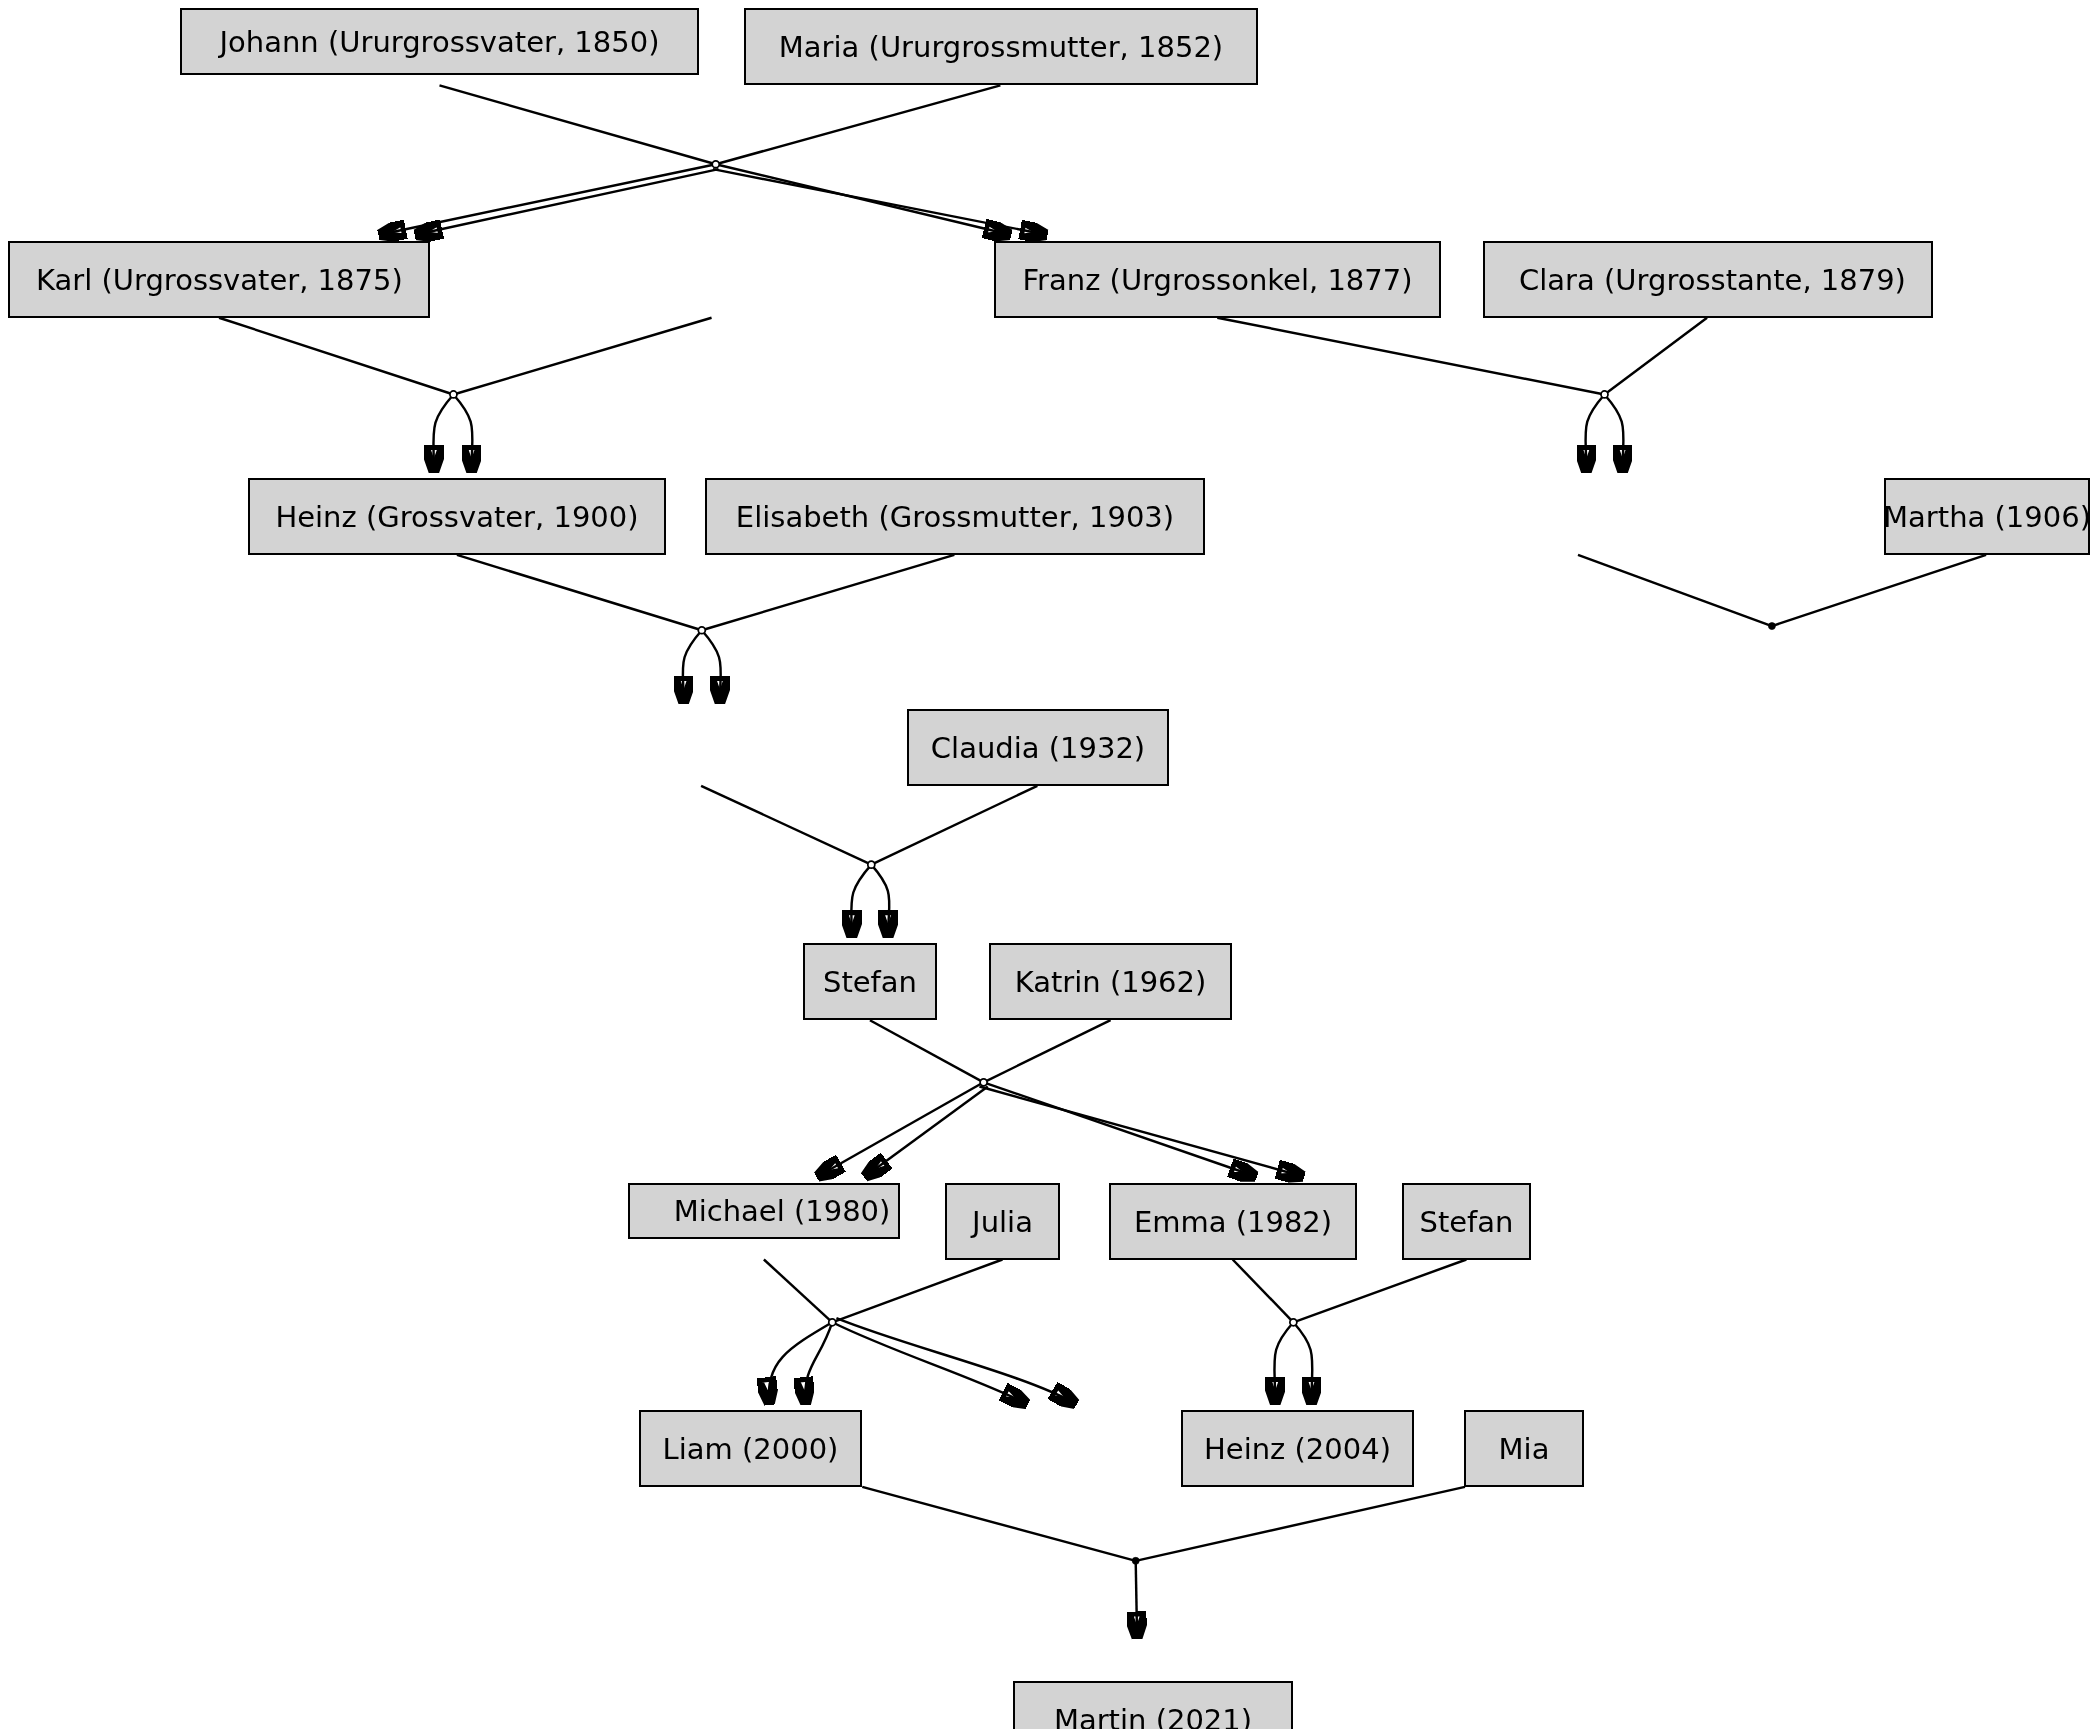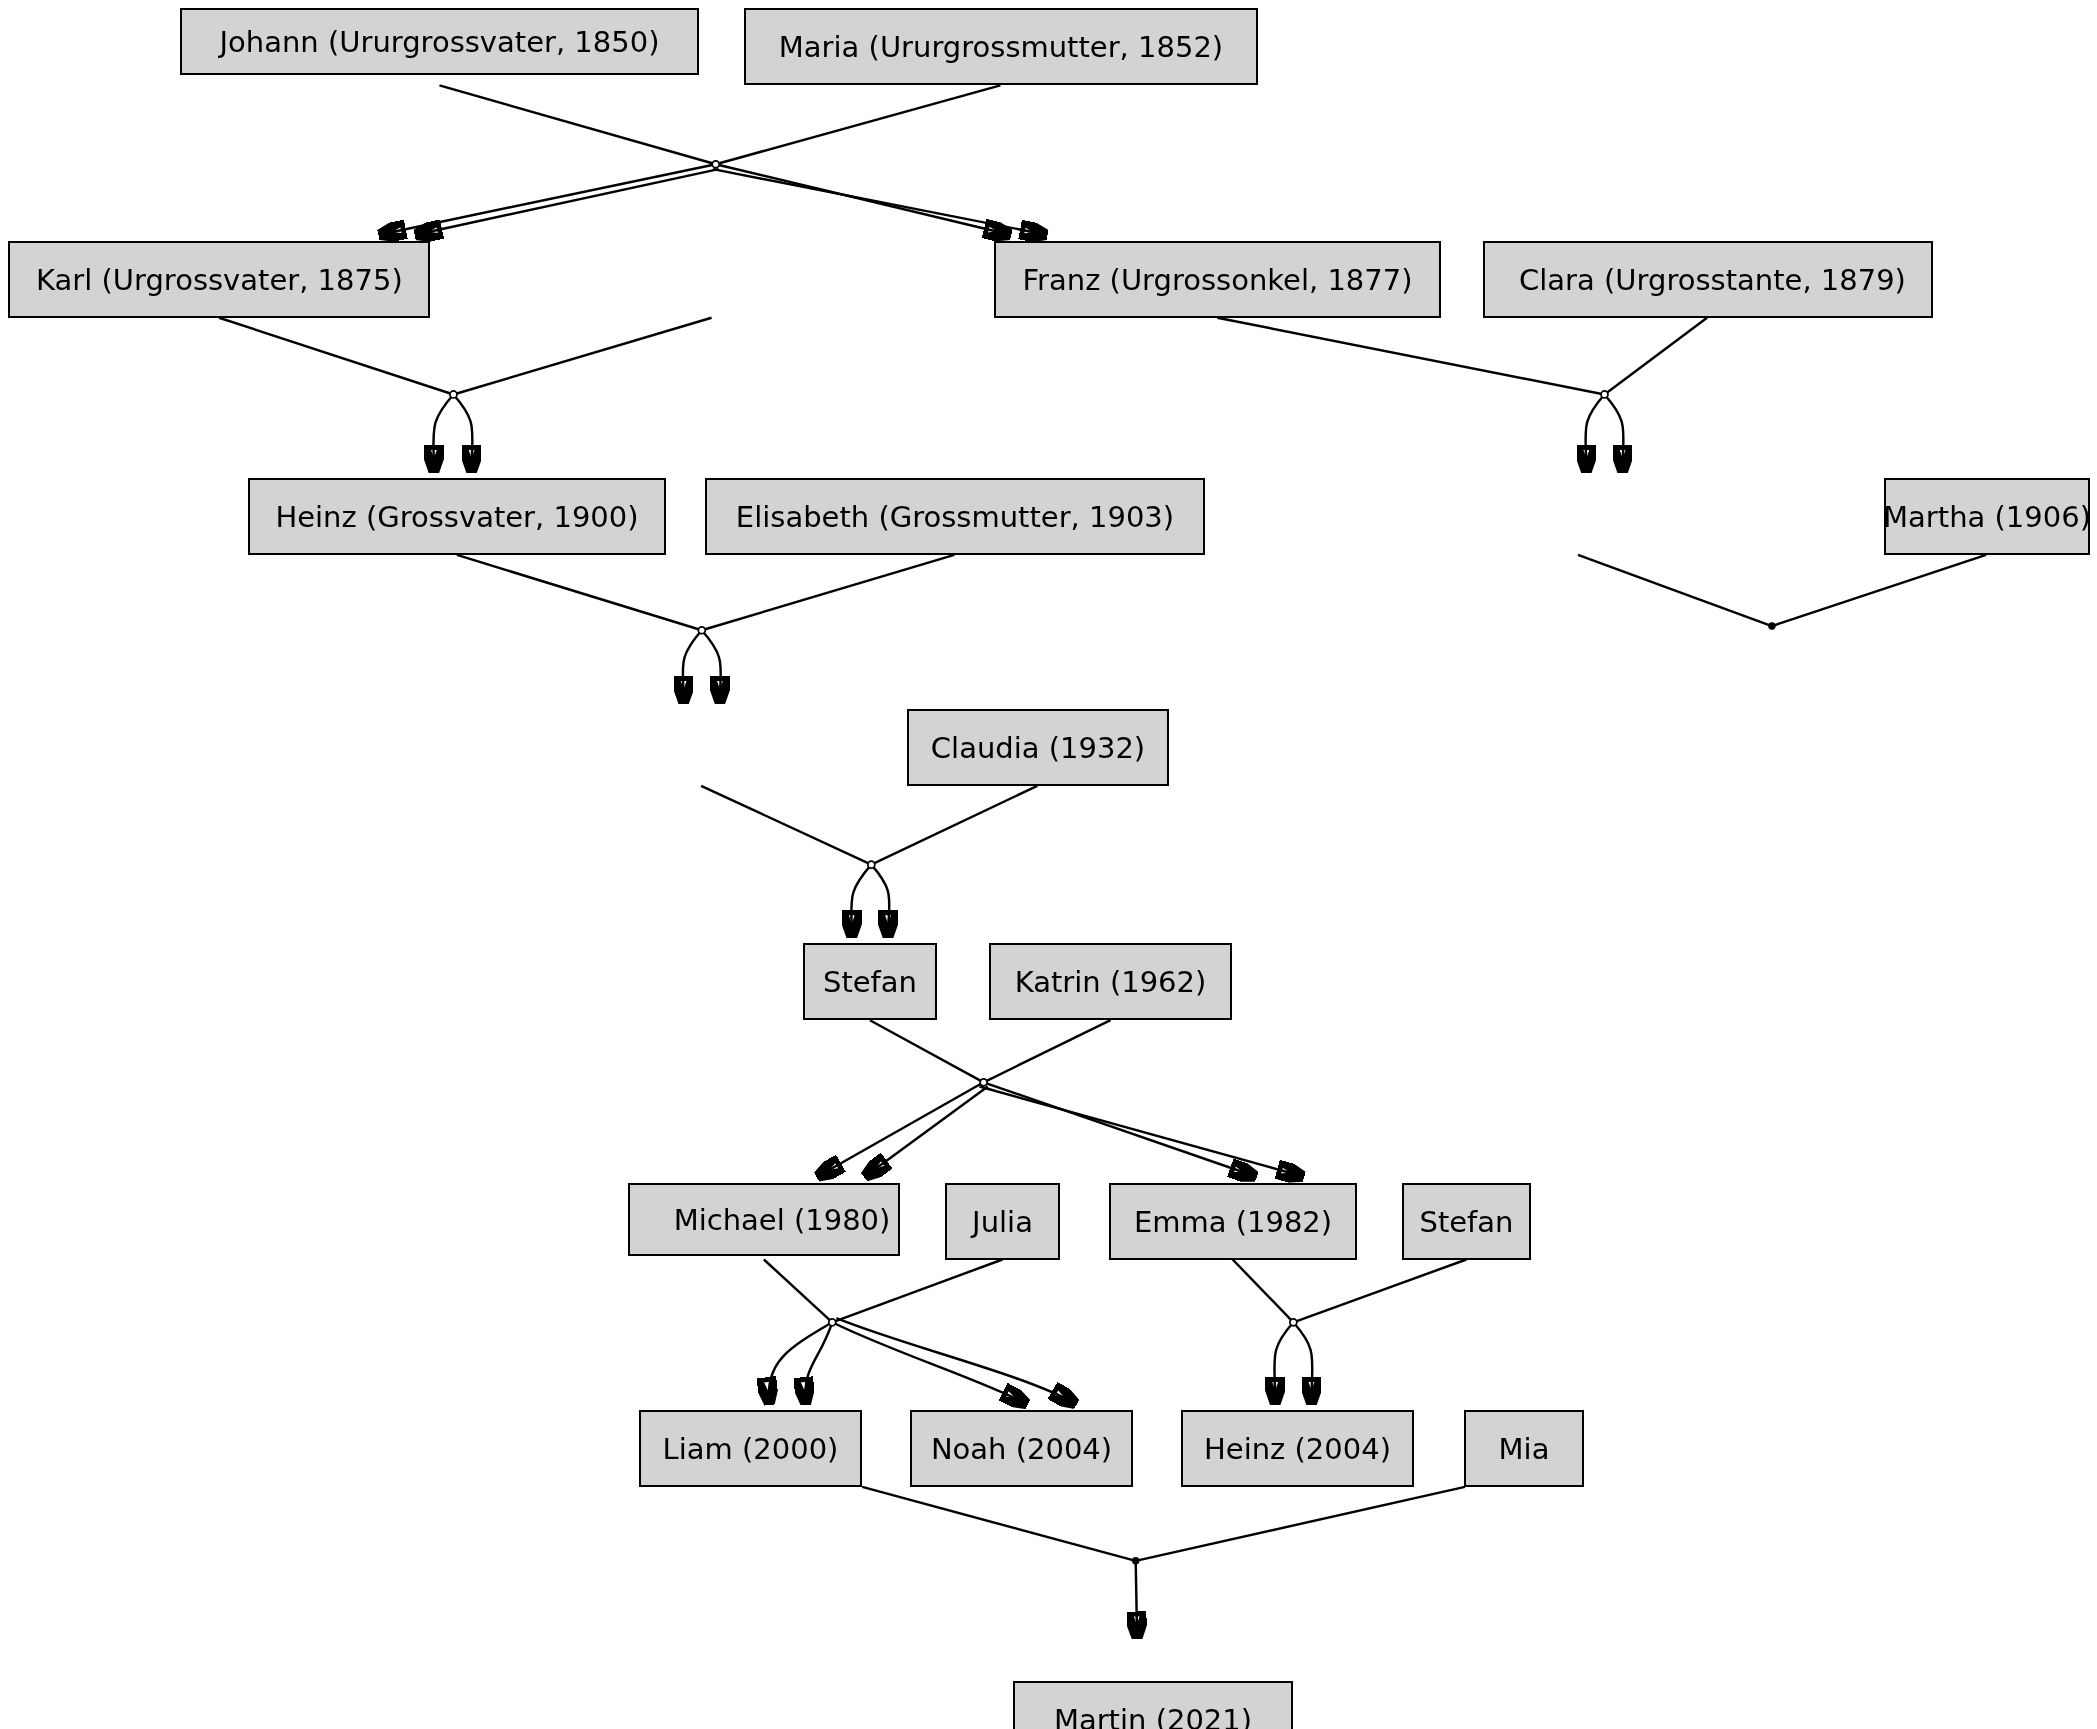--- a/index.html
+++ b/index.html
@@ -20,21 +20,21 @@
   #n-franz    {left:994px;top:241px; width:447px;height:77px;}
   #n-clara    {left:1483px;top:241px; width:450px;height:77px;padding-left:9px;}
   #n-heinz    {left:248px; top:478px; width:418px;height:77px;}
   #n-elisabeth{left:705px;top:478px; width:500px;height:77px;}
   #n-rudolf   {left:1364px;top:478px; width:429px;height:77px;}
   #n-martha   {left:1884px;top:478px; width:206px;height:77px;}
   #n-peter    {left:541px; top:709px;width:321px;height:77px;}
   #n-claudia  {left:907px;top:709px;width:262px;height:77px;}
   #n-stefan   {left:803px;top:943px;width:134px;height:77px;}
   #n-katrin   {left:989px;top:943px;width:243px;height:77px;}
-  #n-michael  {left:628px; top:1183px;width:272px;height:73px;padding-left:36px;}
+  #n-michael  {left:628px; top:1183px;width:272px;height:56px;padding-left:36px;}
   #n-julia    {left:945px;top:1183px;width:115px;height:77px;}
   #n-emma     {left:1109px;top:1183px;width:248px;height:77px;}
   #n-stefan2  {left:1402px;top:1183px;width:129px;height:77px;}
   #n-liam     {left:639px; top:1410px;width:223px;height:77px;}
   #n-noah     {left:910px;top:1410px;width:223px;height:77px;}
   #n-heinz2   {left:1181px;top:1410px;width:233px;height:77px;}
   #n-mia      {left:1464px;top:1410px;width:120px;height:77px;}
   #n-martin   {left:1013px;top:1681px;width:280px;height:77px;}
 </style>
 </head>
@@ -123,18 +123,17 @@
   <div class="node" id="n-elisabeth">Elisabeth (Grossmutter, 1903)</div>
   <div class="node" id="n-martha">Martha (1906)</div>
   <div class="node" id="n-claudia">Claudia (1932)</div>
   <div class="node" id="n-stefan">Stefan</div>
   <div class="node" id="n-katrin">Katrin (1962)</div>
   <div class="node" id="n-michael">Michael (1980)</div>
   <div class="node" id="n-julia">Julia</div>
   <div class="node" id="n-emma">Emma (1982)</div>
   <div class="node" id="n-stefan2">Stefan</div>
   <div class="node" id="n-liam">Liam (2000)</div>
-  <div class="node" id="n-noah">Noah (2004)</div>
   <div class="node" id="n-heinz2">Heinz (2004)</div>
   <div class="node" id="n-mia">Mia</div>
   <div class="node" id="n-martin">Martin (2021)</div>
 </div>
 
 
 </body></html>

